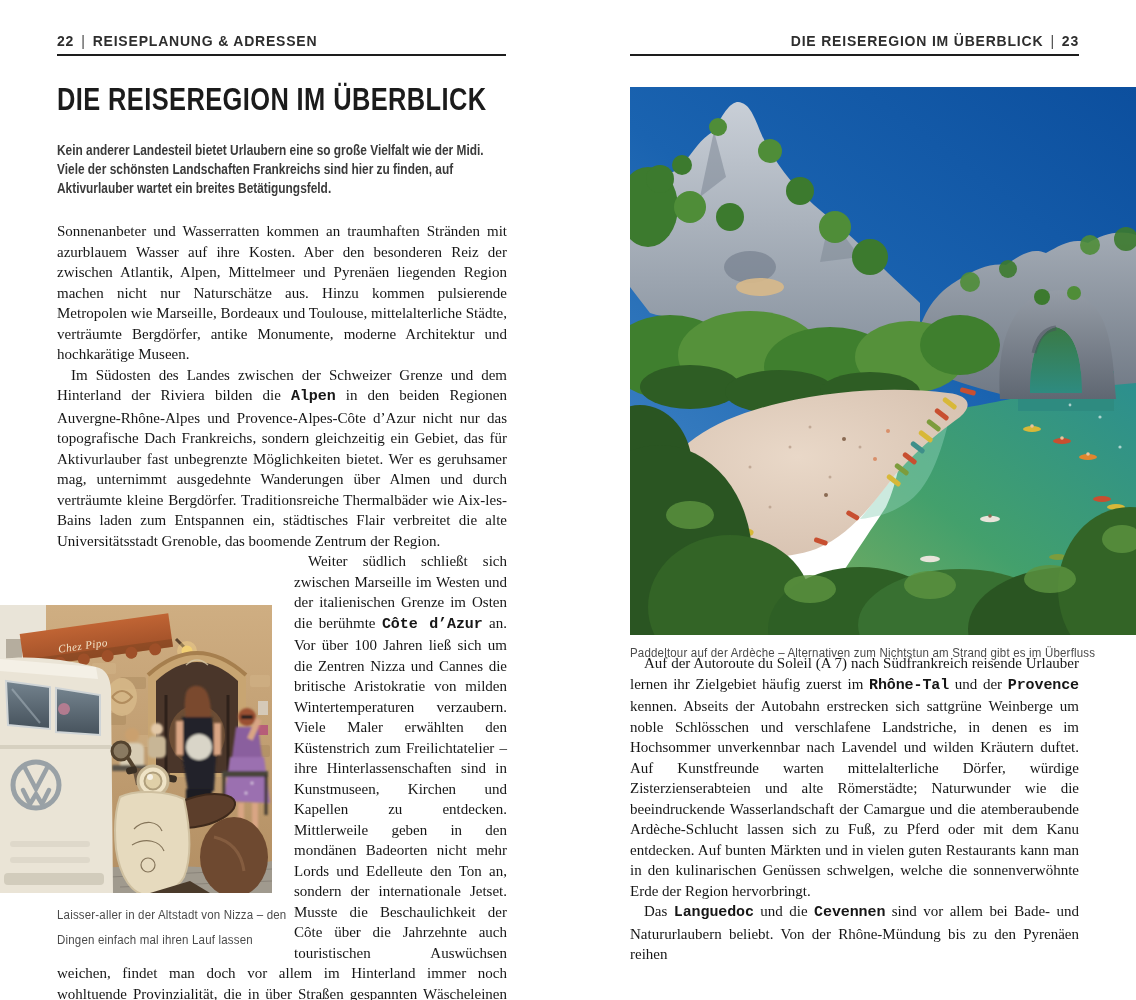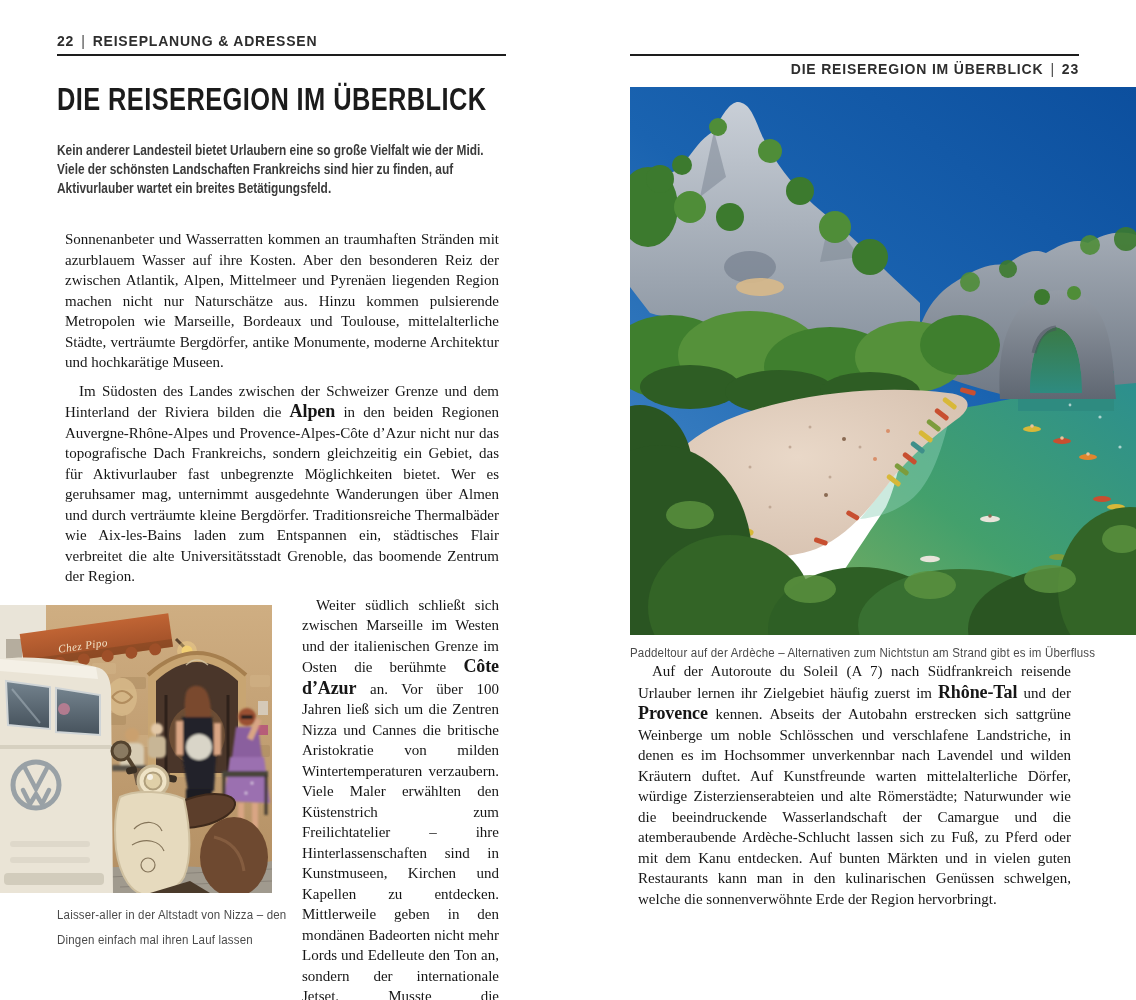--- a/index.html
+++ b/index.html
@@ -23,25 +23,25 @@
     transform:scaleX(0.82);transform-origin:0 0;
     font-size:14.5px;line-height:19px;font-weight:700;color:#3b3b3b;
   }
   .body-col{
     position:absolute;font-family:"Liberation Serif",serif;
     font-size:15px;line-height:20.5px;color:#161616;
     text-align:justify;hyphens:auto;
   }
   #left-body{left:57px;top:221px;width:450px;}
   #right-body{left:630px;top:653px;width:449px;}
-  .body-col p{margin:8px;}
+  .body-col p{margin:0;}
   .body-col p.indent{text-indent:14px;}
   .kw{
-    font-family:Liberation Serif, serif;font-weight:700;
-    font-size:18px;letter-spacing:-0.1px;
+    font-family:Liberation Mono, monospace;font-weight:700;
+    font-size:15px;letter-spacing:-0.1px;
   }
   .photo-spacer{float:left;width:237px;height:345px;margin-top:62px;}
   .photo{position:absolute;display:block;}
   #left-photo{left:0;top:605px;}
   #right-photo{left:630px;top:87px;}
   .caption{
     position:absolute;font-size:12.5px;line-height:25px;color:#4b4b4b;
     letter-spacing:0.2px;transform:scaleX(0.92);transform-origin:0 0;
   }
   #left-caption{left:57px;top:903px;width:262px;}
@@ -204,21 +204,21 @@
     <circle cx="150" cy="172" r="3" fill="#ffffff" opacity="0.7"></circle>
     <path d="M120,192 C135,184 168,186 184,194 C190,222 192,252 184,272 C176,286 160,290 148,290 C132,290 120,272 116,244 C114,224 115,206 120,192 Z" fill="#e6dabe" stroke="#cfc0a0" stroke-width="2"></path>
     <path d="M134,224 C144,214 158,216 162,226 M132,240 C146,232 160,236 164,246" fill="none" stroke="#6b5a40" stroke-width="1.2" opacity="0.8"></path>
     <circle cx="148" cy="260" r="7" fill="none" stroke="#6b5a40" stroke-width="1.2" opacity="0.8"></circle>
     <path d="M150,288 L190,276 L210,288 Z" fill="#4a3a2a"></path>
   </g>
 </svg>
 
 <div class="caption" id="left-caption">Laisser-aller in der Altstadt von Nizza – den Dingen einfach mal ihren Lauf lassen</div>
 
-<div class="page-header" style="right:57px;margin-top:28px;">
+<div class="page-header" style="right:57px;">
   <span>DIE REISEREGION IM ÜBERBLICK</span><span class="sep">|</span><span>23</span>
 </div>
 <div class="rule" style="left:630px;width:449px;"></div>
 
 <svg class="photo" id="right-photo" width="506" height="548" viewBox="0 0 506 548" xmlns="http://www.w3.org/2000/svg">
   <defs>
     <linearGradient id="skyG" x1="0" y1="1" x2="1" y2="0">
       <stop offset="0" stop-color="#3b80c2"></stop>
         <stop offset="0.45" stop-color="#1a63b0"></stop>
         <stop offset="1" stop-color="#0c4f9e"></stop>
@@ -374,13 +374,14 @@
       <ellipse cx="420" cy="492" rx="26" ry="14"></ellipse>
       <ellipse cx="492" cy="452" rx="20" ry="14"></ellipse>
     </g>
   </g>
 </svg>
 
 <div class="caption" id="right-caption">Paddeltour auf der Ardèche – Alternativen zum Nichtstun am Strand gibt es im Überfluss</div>
 
 <div class="body-col" id="right-body">
   <p class="indent"><span>Auf der Autoroute du Soleil (A 7) nach Südfrankreich reisende Urlauber lernen ihr Zielgebiet häufig zuerst im </span><span class="kw">Rhône-Tal</span><span> und der </span><span class="kw">Provence</span><span> kennen. Abseits der Autobahn erstrecken sich sattgrüne Weinberge um noble Schlösschen und verschlafene Landstriche, in denen es im Hochsommer unverkennbar nach Lavendel und wilden Kräutern duftet. Auf Kunstfreunde warten mittelalterliche Dörfer, würdige Zisterzienserabteien und alte Römerstädte; Naturwunder wie die beeindruckende Wasserlandschaft der Camargue und die atemberaubende Ardèche-Schlucht lassen sich zu Fuß, zu Pferd oder mit dem Kanu entdecken. Auf bunten Märkten und in vielen guten Restaurants kann man in den kulinarischen Genüssen schwelgen, welche die sonnenverwöhnte Erde der Region hervorbringt.</span></p>
+  <p class="indent"><span>Das </span><span class="kw">Languedoc</span><span> und die </span><span class="kw">Cevennen</span><span> sind vor allem bei Bade- und Natururlaubern beliebt. Von der Rhône-Mündung bis zu den Pyrenäen reihen</span></p>
 </div>
 
 </body></html>

